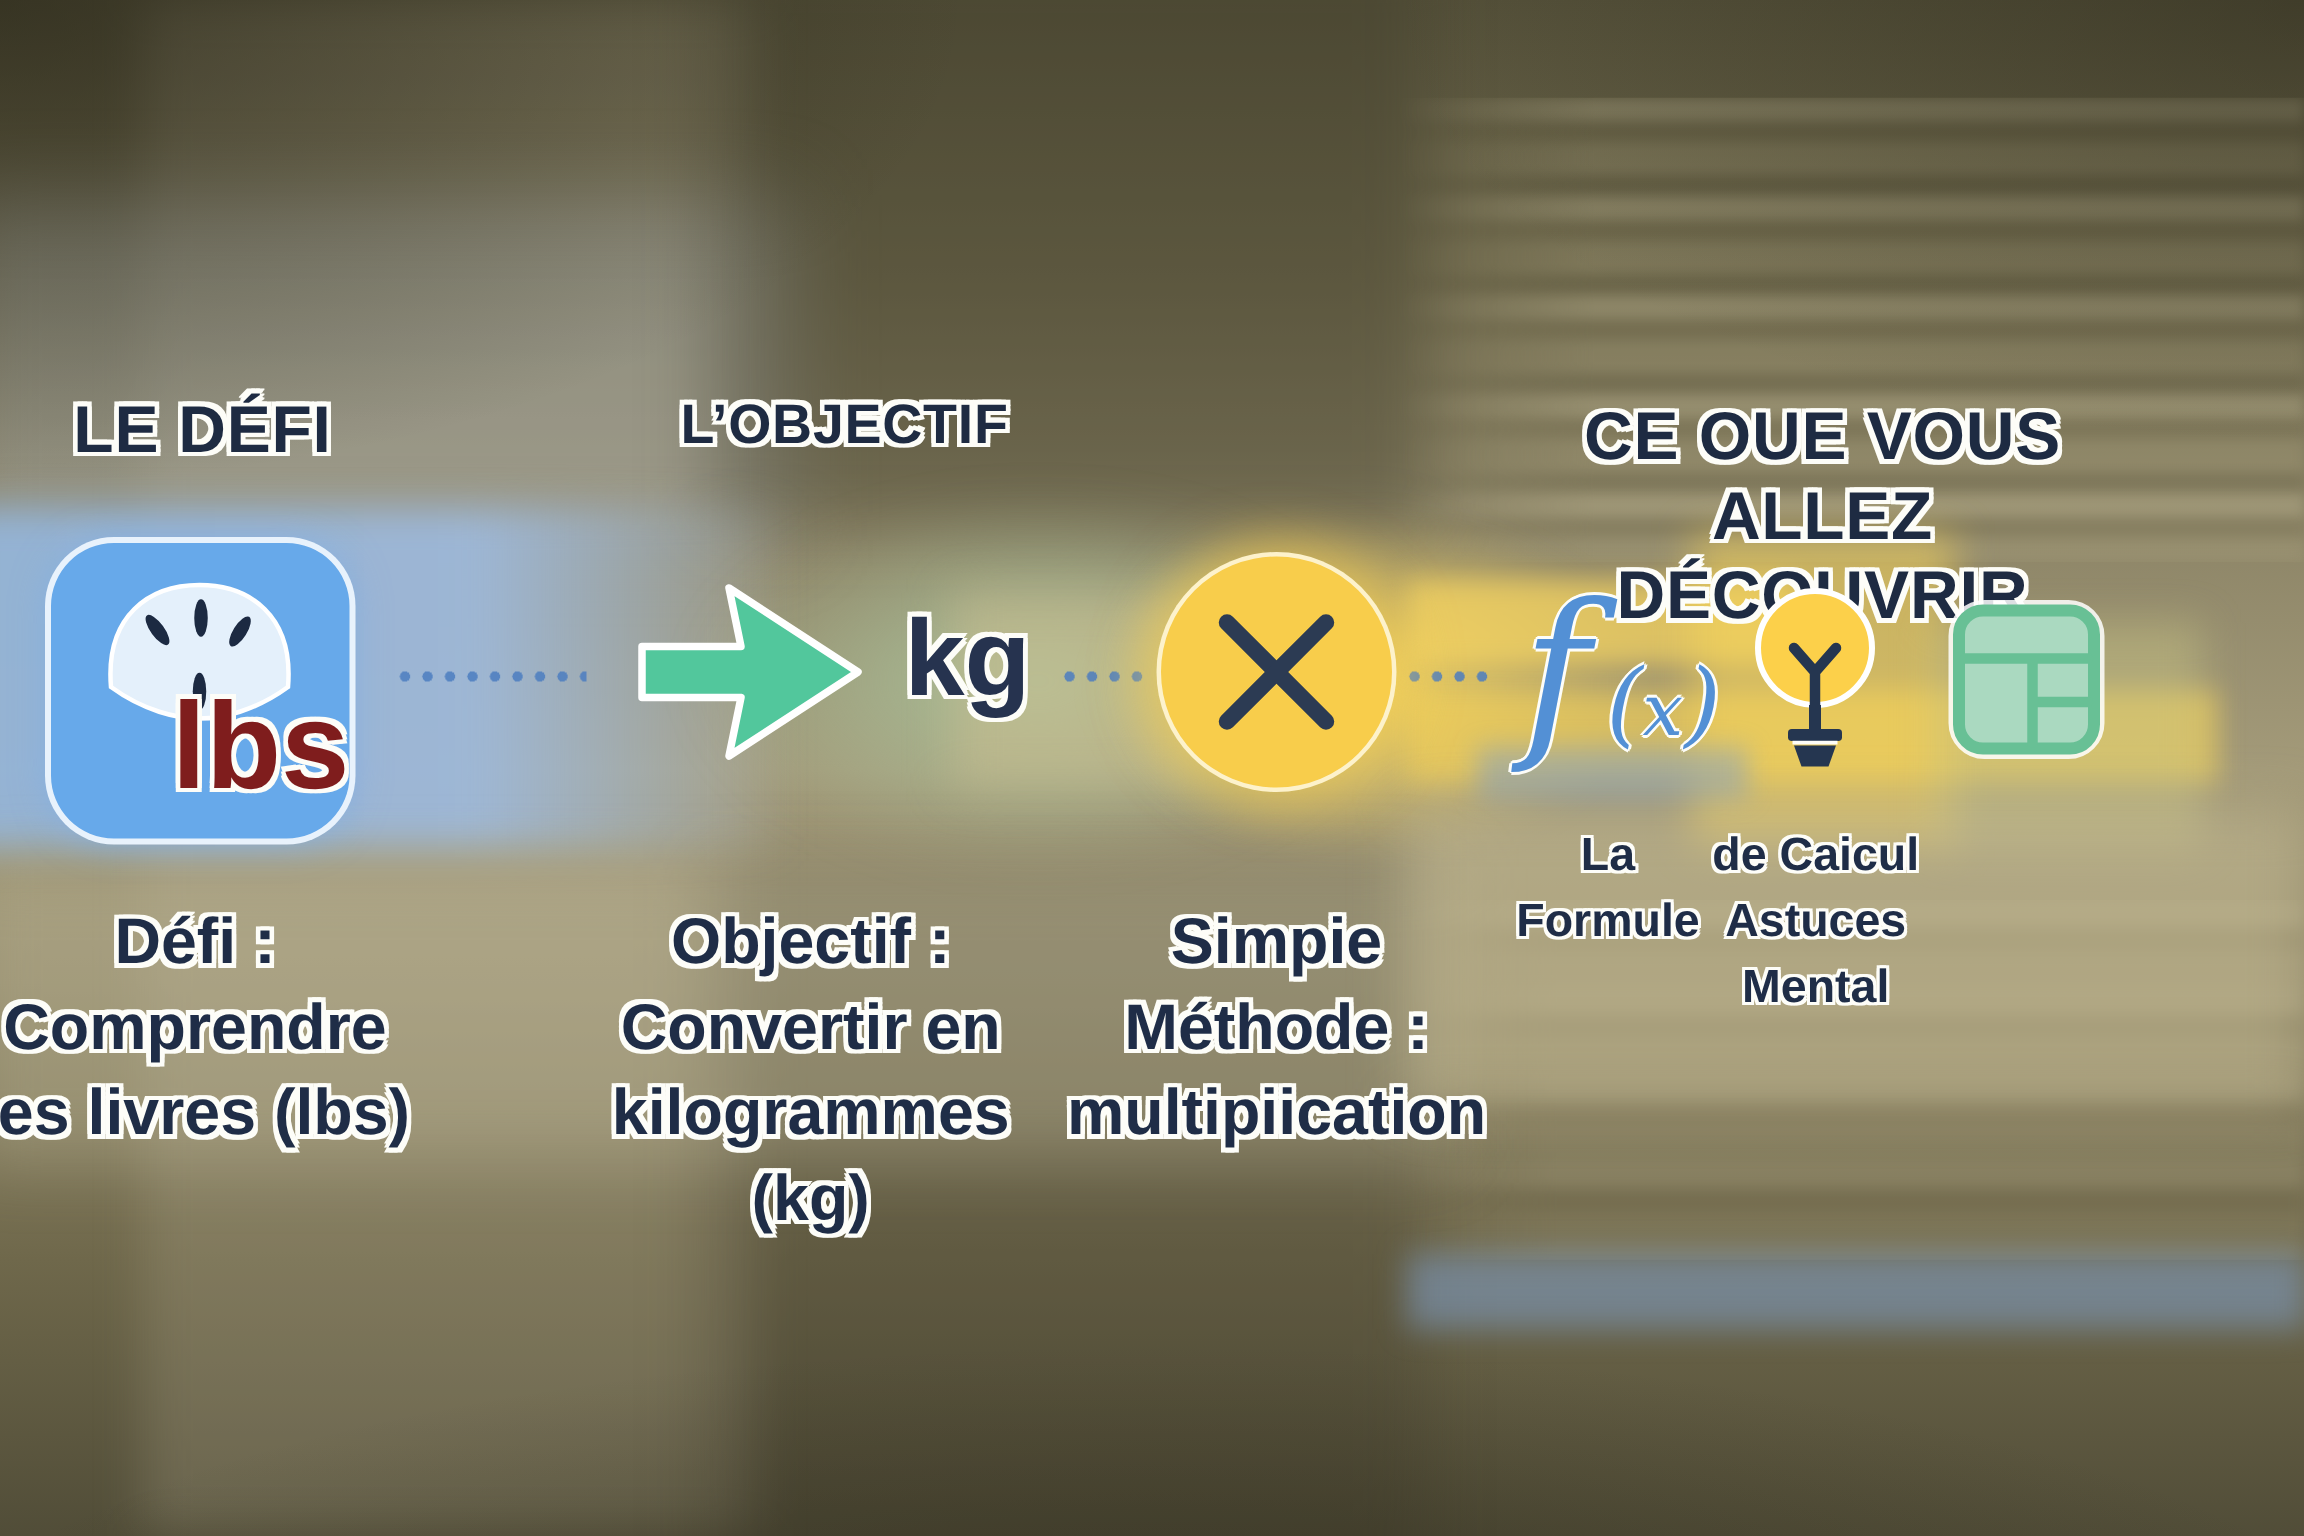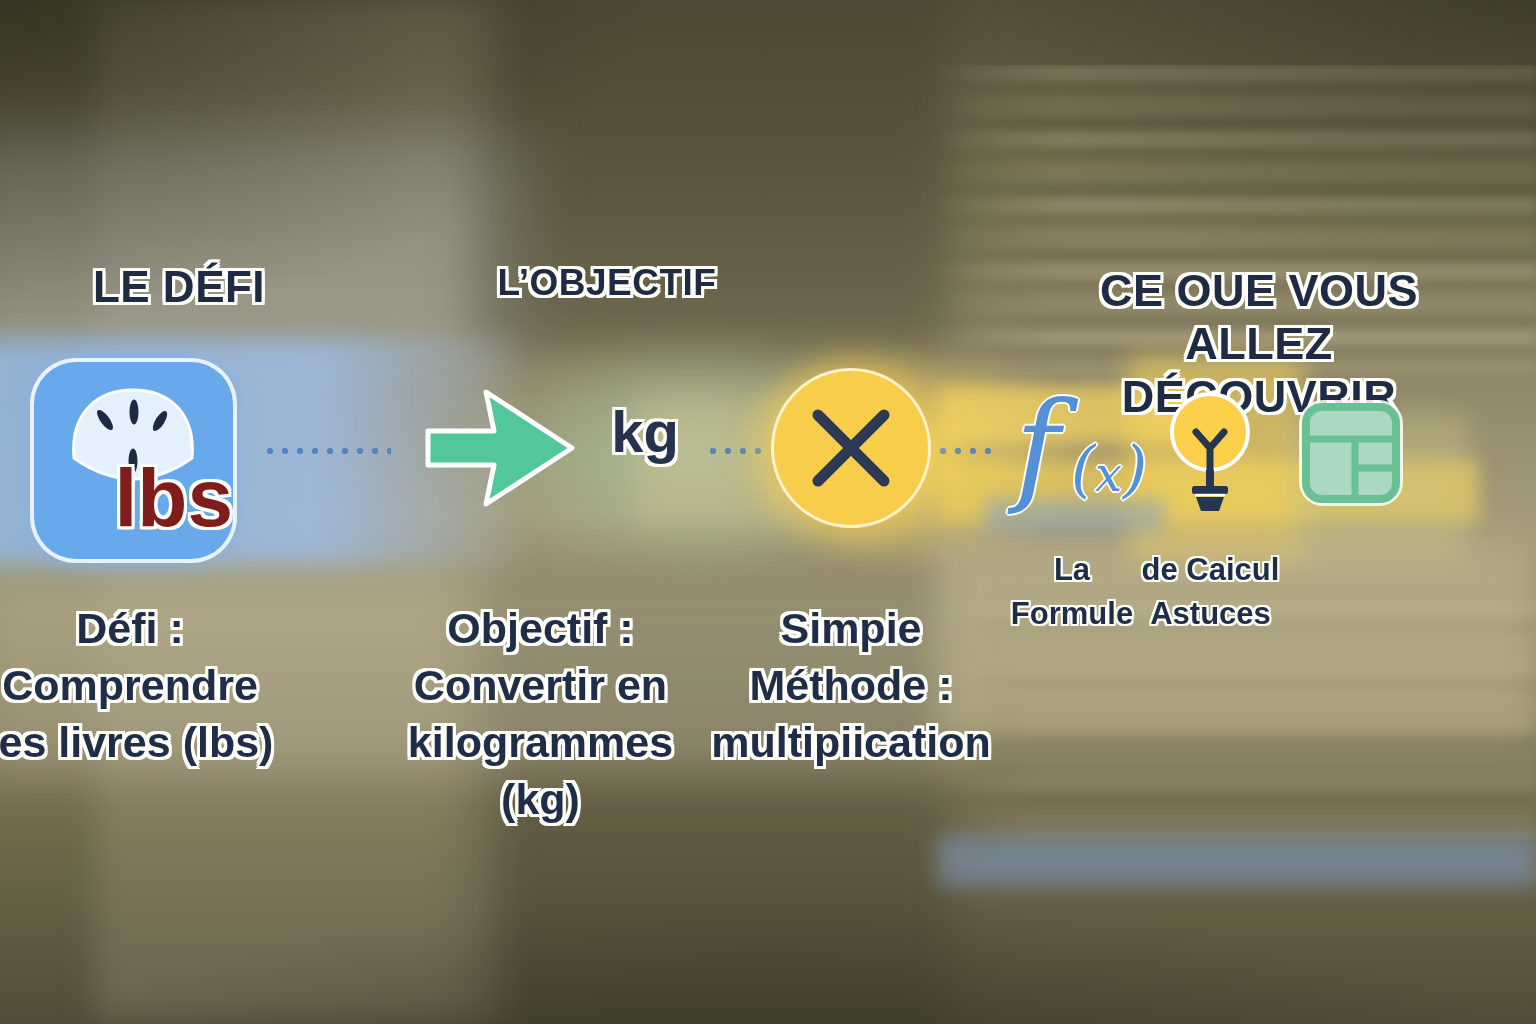--- a/index.html
+++ b/index.html
@@ -60,21 +60,21 @@
   
   .ol{text-shadow:
     3px 0 0 var(--w),-3px 0 0 var(--w),0 3px 0 var(--w),0 -3px 0 var(--w),
     2px 2px 0 var(--w),-2px 2px 0 var(--w),2px -2px 0 var(--w),-2px -2px 0 var(--w),
     3px 3px 0 var(--w),-3px 3px 0 var(--w),3px -3px 0 var(--w),-3px -3px 0 var(--w);}
   .ol-sm{text-shadow:
     2px 0 0 var(--w),-2px 0 0 var(--w),0 2px 0 var(--w),0 -2px 0 var(--w),
     2px 2px 0 var(--w),-2px 2px 0 var(--w),2px -2px 0 var(--w),-2px -2px 0 var(--w);}
 
   .abs{position:absolute;}
-  .header{font-weight:700;color:#1e2b42;text-align:center;letter-spacing:.5px;margin-left:44px;}
+  .header{font-weight:700;color:#1e2b42;text-align:center;letter-spacing:.5px;}
   #h-defi{left:0;top:262px;width:270px;font-size:44px;}
   #h-objectif{left:428px;top:262px;width:270px;font-size:37px;}
   #h-decouvrir{left:1010px;top:264px;width:410px;font-size:45px;line-height:53px;}
 
   
   .lbs-icon{left:30px;top:358px;width:207px;height:205px;border-radius:46px;
     background:#67a9ea;border:4px solid rgba(255,255,255,0.85);box-sizing:border-box;
     box-shadow:0 0 22px rgba(125,175,235,0.55);}
   .lbs-icon svg{position:absolute;left:0;top:0;}
   .lbs-label{position:absolute;left:0;right:0;top:86px;text-align:right;
@@ -82,21 +82,21 @@
 
   
   .dots{height:8px;background-repeat:repeat-x;background-size:15px 8px;
     background-image:radial-gradient(circle 3.5px at 7px 4px,#4c7dc0 97%,rgba(76,125,192,0));opacity:.85;}
   #dots1{left:263px;top:447px;width:128px;}
   #dots2{left:706px;top:447px;width:58px;}
   #dots3{left:936px;top:447px;width:60px;}
 
   
   #arrow{left:416px;top:372px;}
-  #kg{left:585px;top:398px;width:120px;text-align:center;font-size:58px;font-weight:700;color:#26334f;}
+  #kg{left:585px;top:398px;width:120px;text-align:center;font-size:72px;font-weight:700;color:#26334f;}
 
   
   .mult-circle{left:771px;top:368px;width:160px;height:160px;border-radius:50%;
     background:#f8cd4b;border:3px solid rgba(253,243,210,0.95);box-sizing:border-box;
     box-shadow:0 0 32px 10px rgba(245,205,80,0.55);}
   .mult-circle svg{position:absolute;left:30px;top:30px;}
 
   
   .formula{left:1015px;top:388px;width:140px;height:135px;color:#5390d5;font-style:italic;
     font-family:"DejaVu Serif",serif;}
@@ -203,20 +203,21 @@
     <path d="M12,41 L94,41 M57,41 L57,97 M57,70 L94,70" fill="none" stroke="#68c095" stroke-width="7" stroke-linecap="round"></path>
   </svg>
 
   <div class="abs mini-label ol-sm" id="lbl1">
     <div>La</div>
     <div>Formule</div>
   </div>
   <div class="abs mini-label ol-sm" id="lbl2">
     <div>de Caicul</div>
     <div>Astuces</div>
+    <div>Mental</div>
   </div>
 
   <div class="abs caption ol" id="cap1">
     <div>Défi :</div>
     <div>Comprendre</div>
     <div>les livres (lbs)</div>
   </div>
   <div class="abs caption ol" id="cap2">
     <div>Objectif :</div>
     <div>Convertir en</div>

